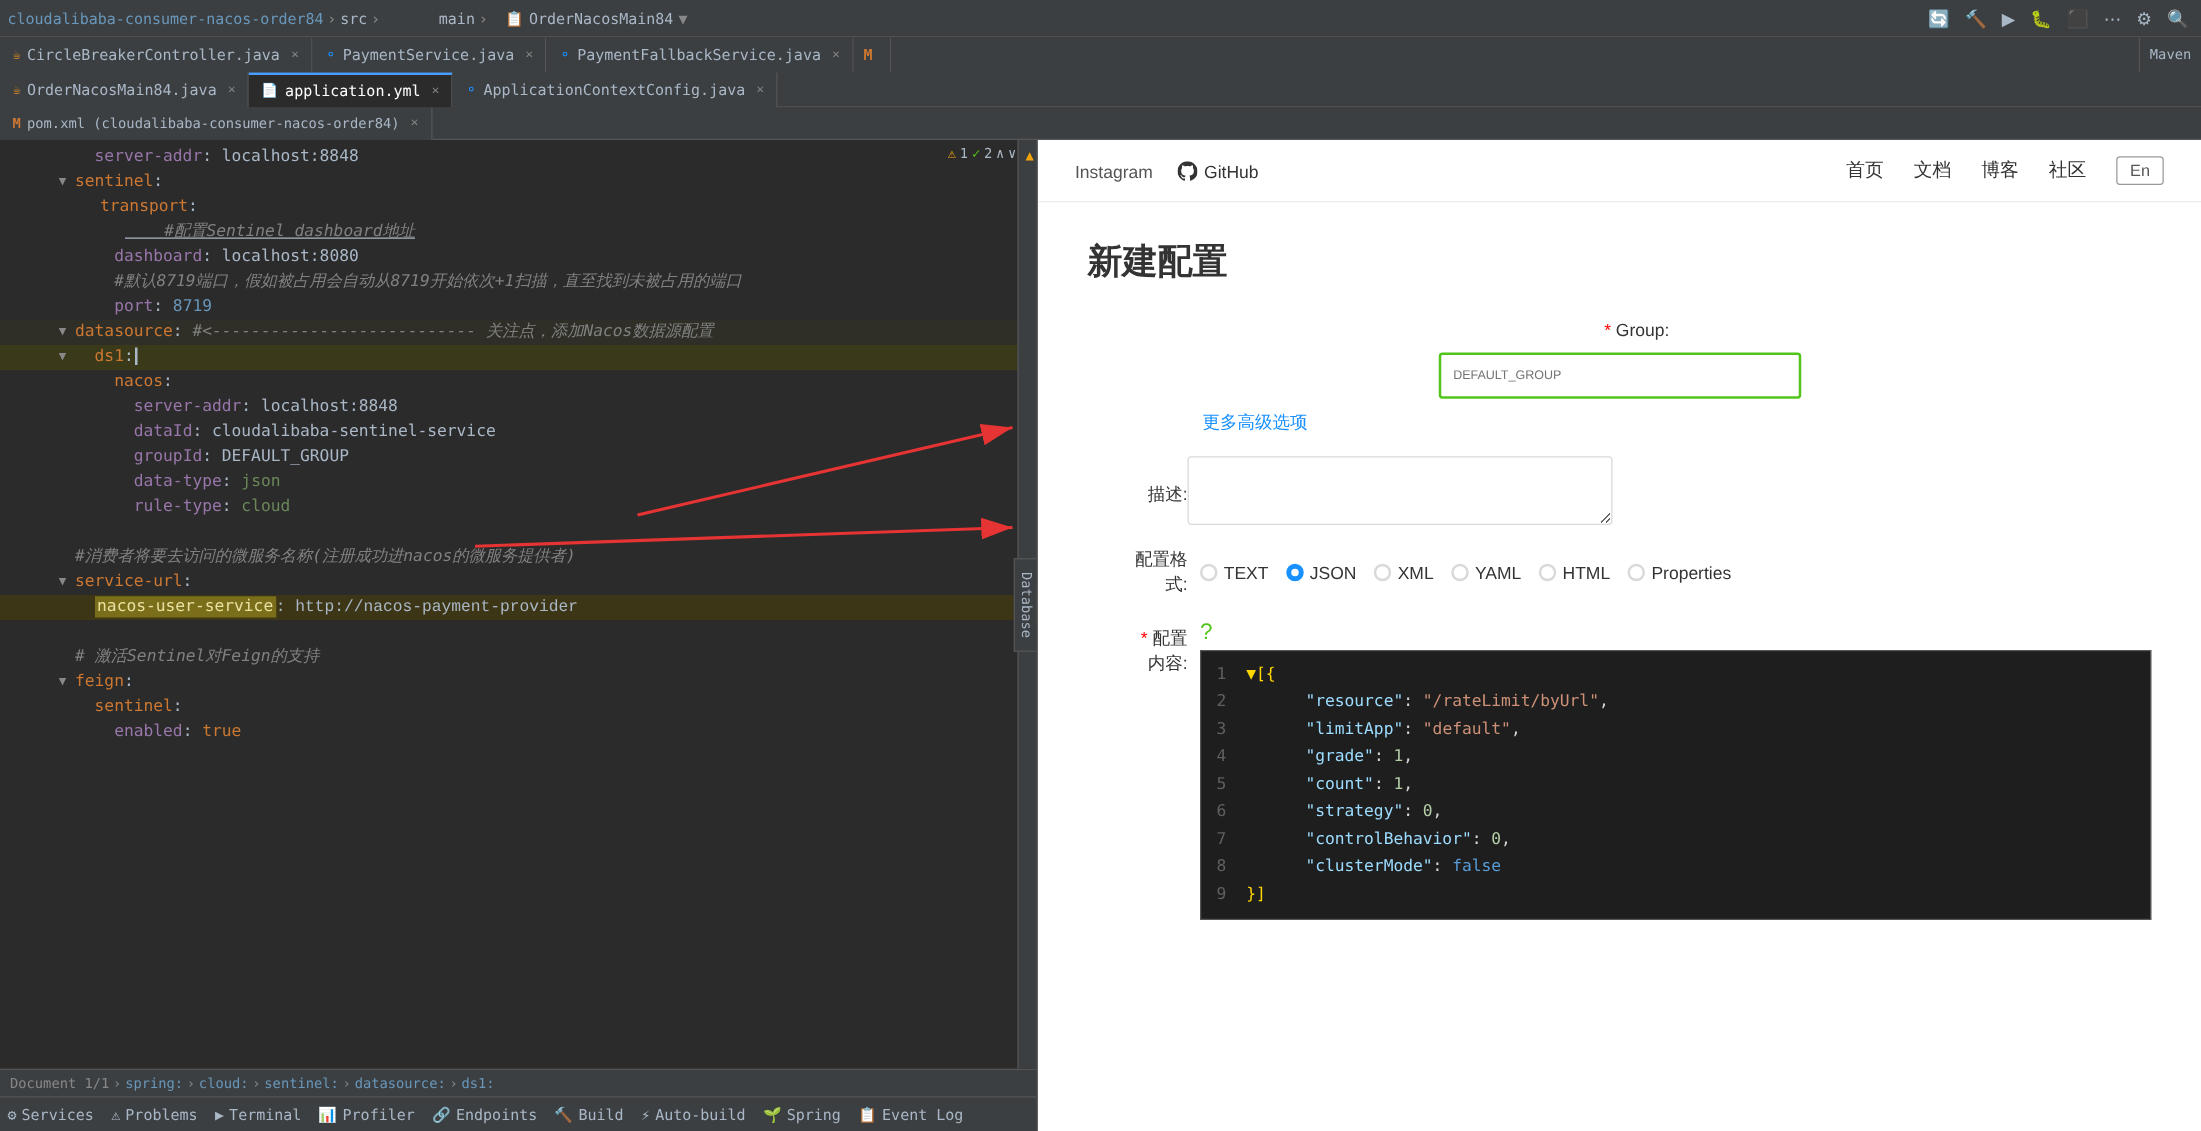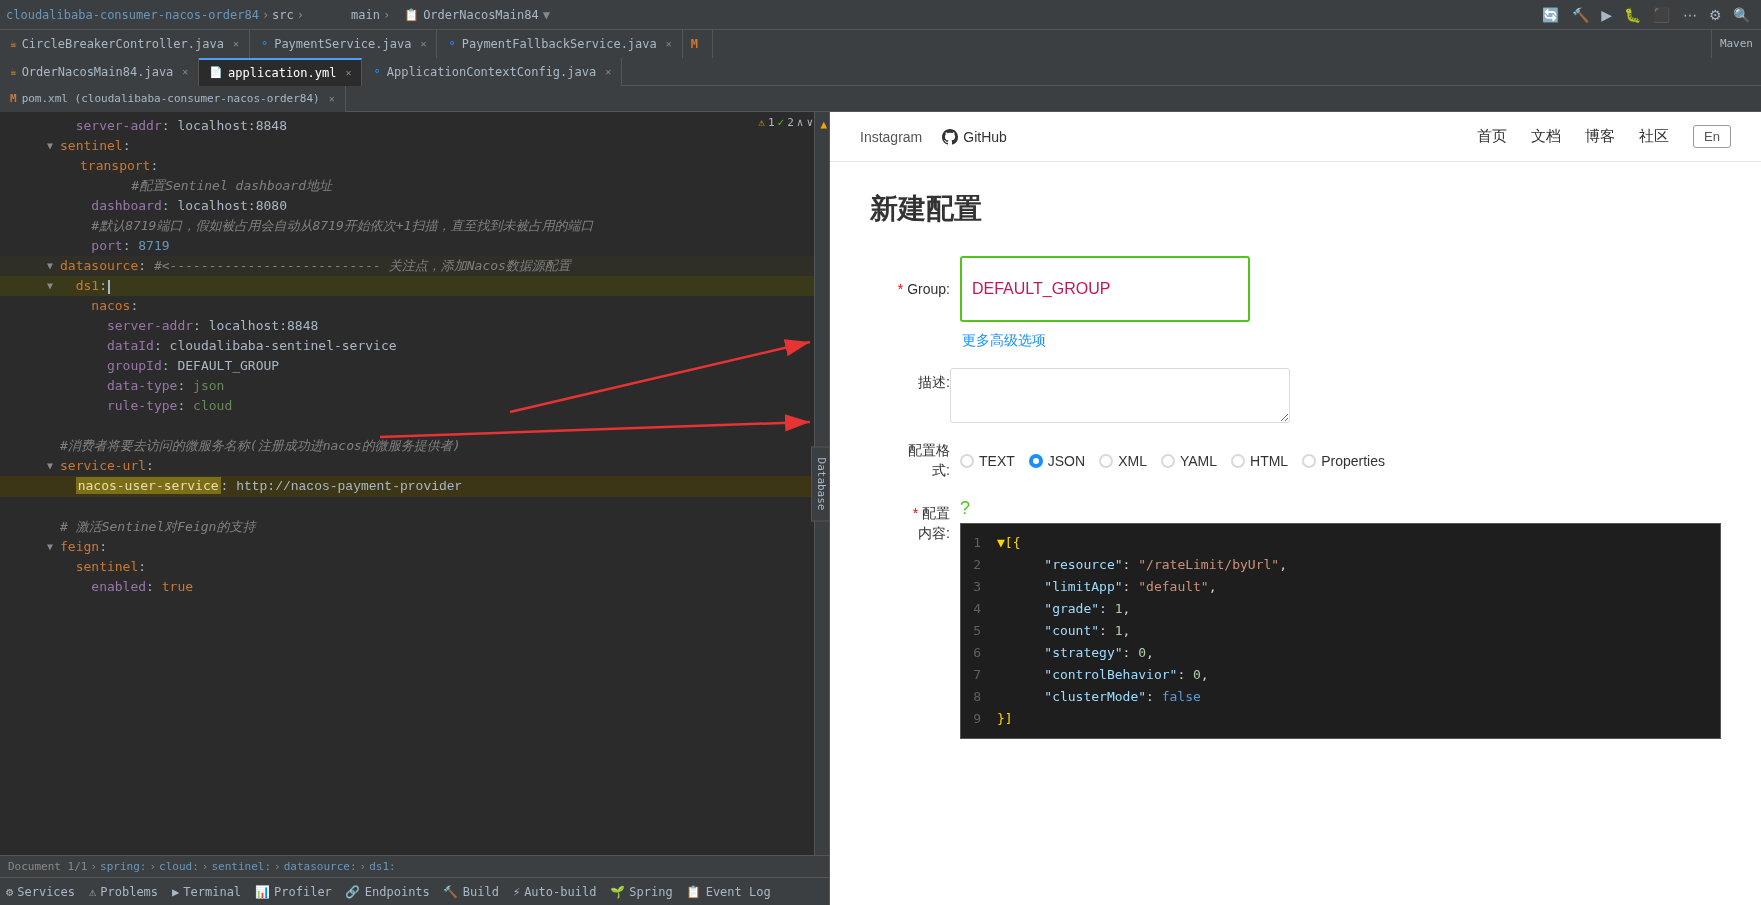--- a/index.html
+++ b/index.html
@@ -24,21 +24,21 @@
 
     
     .main-content { display: flex; flex: 1; overflow: hidden; }
 
     
     .ide-panel { width: 830px; background: #2b2b2b; display: flex; flex-direction: column; flex-shrink: 0; border-right: 1px solid #555; }
     .line { display: flex; align-items: flex-start; min-height: 20px; }
     .line-num { width: 40px; text-align: right; color: #606366; font-size: 12px; padding-right: 8px; flex-shrink: 0; user-select: none; line-height: 20px; }
     .line-content { flex: 1; color: #a9b7c6; font-size: 13px; line-height: 20px; white-space: pre; }
     .indent1 { padding-left: 20px; }
-    .indent2 { padding-left: 40px; }
+    .indent2 { padding-left: 40px; text-decoration: underline; }
 
     
     .gutter { width: 16px; flex-shrink: 0; display: flex; align-items: center; justify-content: center; }
 
     
     .browser-panel { flex: 1; background: #fff; display: flex; flex-direction: column; overflow: hidden; }
   </style>
 </head>
 <body>
 
@@ -391,30 +391,30 @@
           <a style="color:#333; font-size:15px; text-decoration:none; cursor:pointer; font-family:sans-serif;">社区</a>
           <button style="border:1px solid #999; border-radius:3px; padding:3px 10px; font-size:13px; color:#555; cursor:pointer; background:#fff;">En</button>
         </div>
       </div>
 
       <div style="flex:1; padding:28px 40px 20px 40px; overflow-y:auto; background:#fff; font-family:-apple-system,'PingFang SC',sans-serif;">
 
         <h1 style="font-size:28px; font-weight:bold; color:#333; margin-bottom:28px;">新建配置</h1>
 
 
-        <div style="display:flex; align-items:center; margin-bottom:10px; gap:10px;">
+        <div style="display:flex; align-items:center; margin-bottom:10px; gap:10px;flex-direction:column;">
           <div style="min-width:80px; text-align:right; font-size:14px; color:#333;">
             <span style="color:#f00;">*</span> Group:
           </div>
-          <input type="text" style="border: 2px solid rgb(82, 196, 26); border-radius: 3px; padding: 22px 10px; font-size: 16px; min-width: 290px; outline: none; color: #be185d;" value="DEFAULT_GROUP">
+          <input type="text" style="border: 2px solid rgb(82, 196, 26); border-radius: 3px; padding: 11px 10px; font-size: 10px; min-width: 290px; outline: none; color: #737373;" value="DEFAULT_GROUP">
         </div>
 
         <div style="color:#1890ff; font-size:14px; cursor:pointer; margin-left:92px; margin-bottom:18px;">更多高级选项</div>
 
-        <div style="display:flex; align-items:flex-start; margin-bottom:18px; ">
+        <div style="display:flex; align-items:center; margin-bottom:18px; ">
           <div style="min-width:80px; text-align:right; font-size:14px; color:#333; padding-top:6px;">描述:</div>
           <textarea style="border: 1px solid rgb(217, 217, 217); border-radius: 3px; padding: 6px 10px; width: 340px; min-height: 55px; font-size: 14px; resize: vertical; outline: none;"></textarea>
         </div>
 
         <div style="display:flex; align-items:center; margin-bottom:18px; gap:10px;">
           <div style="min-width:80px; text-align:right; font-size:14px; color:#333; line-height:1.4;">配置格<br>式:</div>
           <div style="display:flex; align-items:center; gap:14px;">
             <label style="display:flex; align-items:center; gap:5px; font-size:14px; color:#333; cursor:pointer;">
               <div style="width:14px; height:14px; border-radius:50%; border:2px solid #d9d9d9; flex-shrink:0; background:#fff;"></div>
               <span>TEXT</span>

